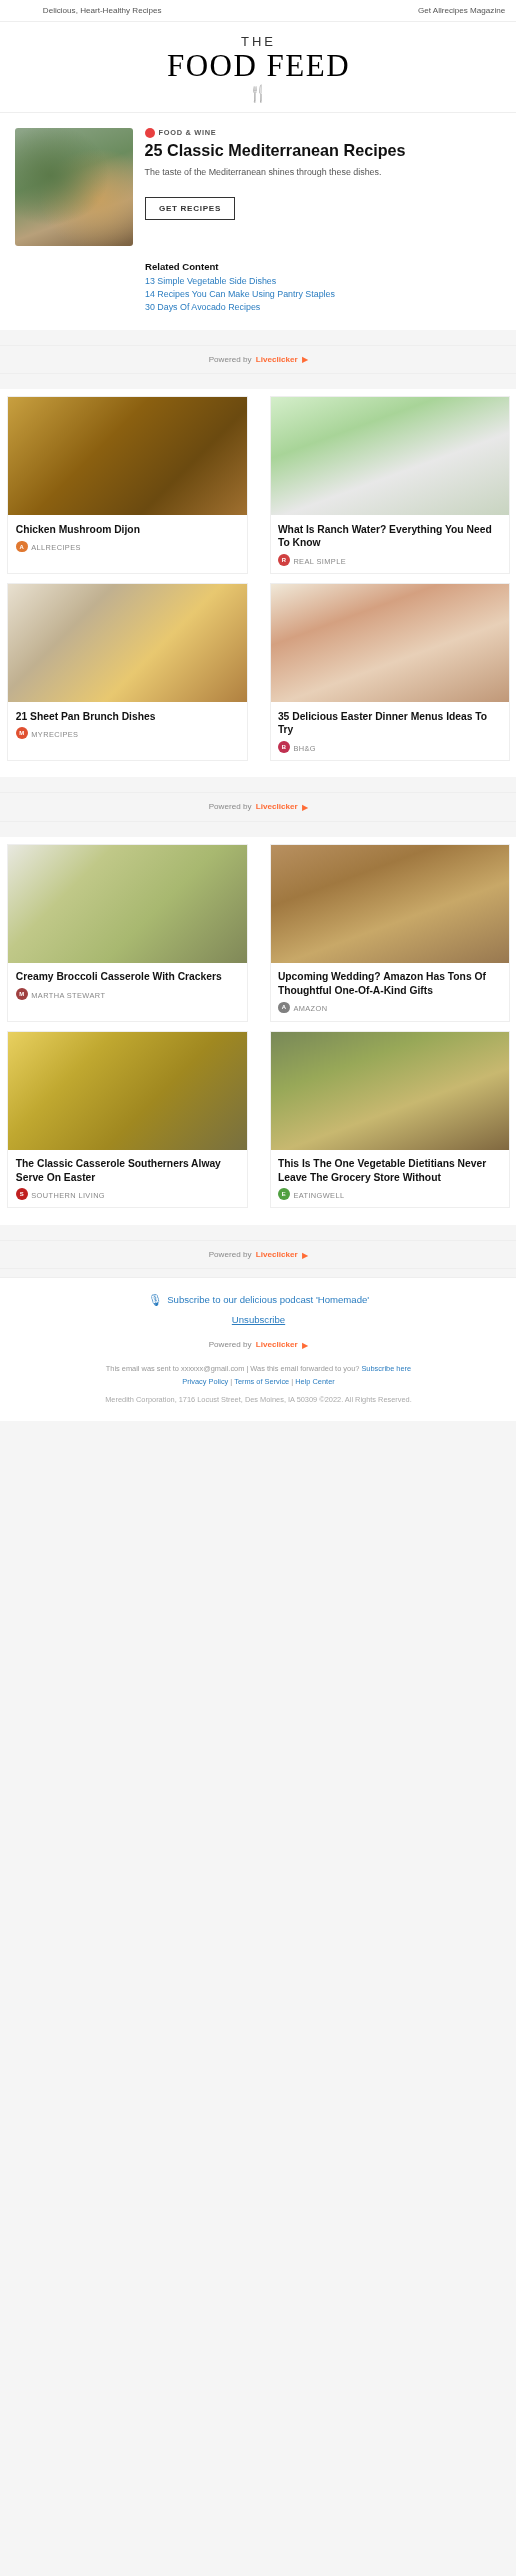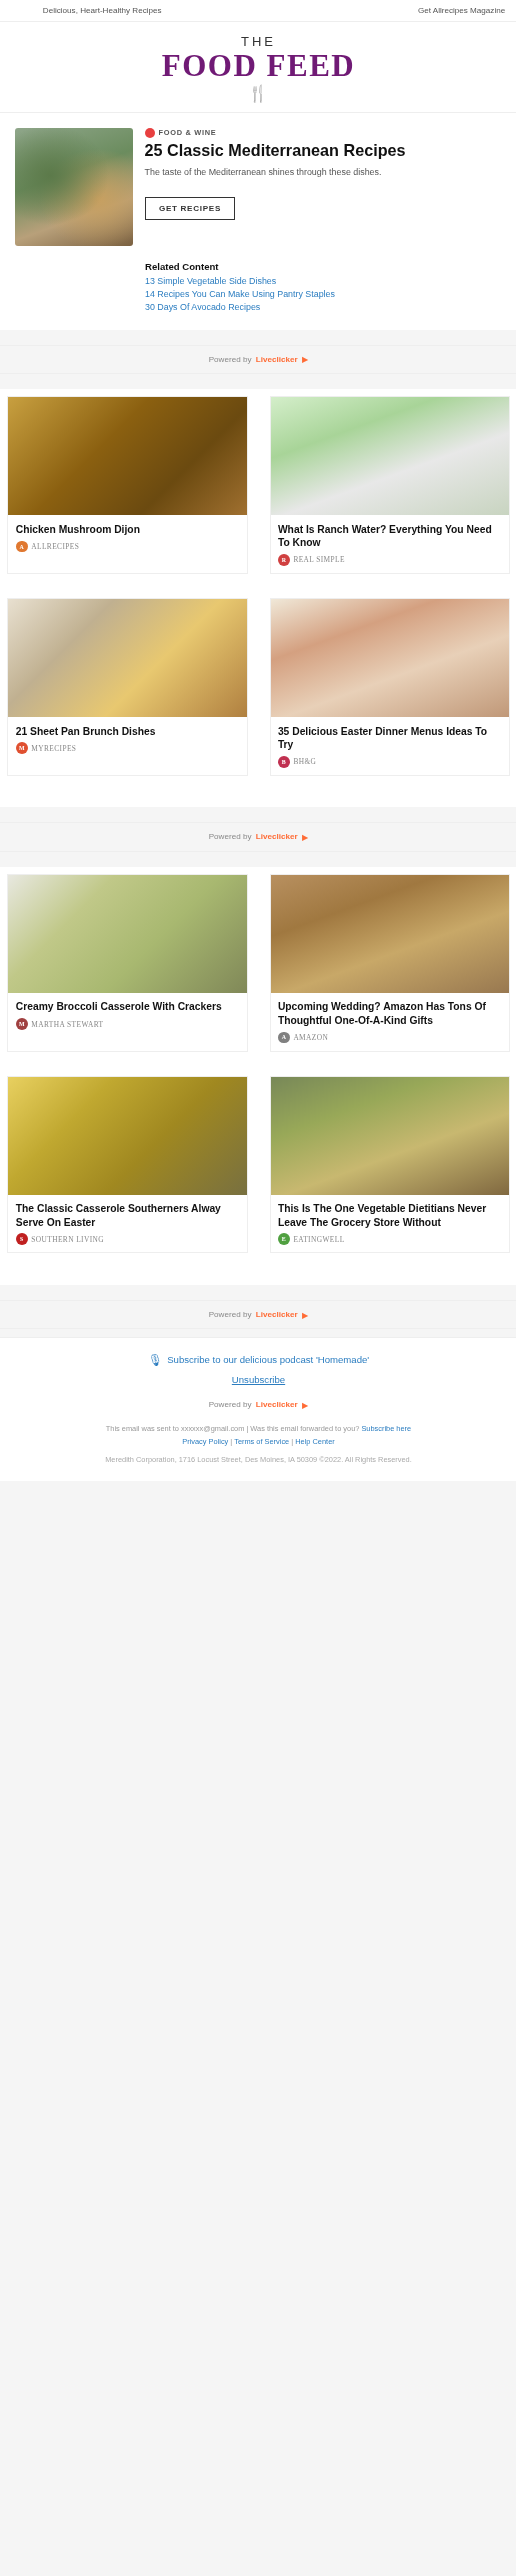--- a/index.html
+++ b/index.html
@@ -31,23 +31,23 @@
     }
     .header-the {
       font-size: 13px;
       letter-spacing: 3px;
       color: #333;
       display: block;
       margin-bottom: 1.5px;
     }
     .header-title {
       font-size: 31px;
-      font-weight: 700;
+      font-weight: 400;
       letter-spacing: 1.5px;
-      color: #701a75;
+      color: #000000;
       font-family: Georgia, serif;
       line-height: 1;
     }
     .header-icon {
       font-size: 16.2px;
       margin-top: 3px;
       display: block;
     }
 
     
@@ -171,21 +171,21 @@
 
     
     .content-section {
       background: #fff;
       padding: 7.4px 7.4px;
     }
     .grid-2 {
       display: grid;
       grid-template-columns: 1fr 1fr;
       gap: 22px;
-      margin-bottom: 24px;
+      margin-bottom: 9px;
     }
     .card {
       background: #fff;
       border: 0.7px solid #eee;
     }
     .card-img-placeholder {
       width: 100%;
       height: 118px;
       display: flex;
       align-items: center;
@@ -196,23 +196,22 @@
     }
     .card-title {
       font-size: 10.3px;
       font-weight: bold;
       color: #111;
       line-height: 1.3;
       margin-bottom: 4.4px;
     }
     .card-source {
       display: flex;
-      align-items: center;
+      align-items: flex-end;
       gap: 3.7px;
-      font-family: Liberation Serif, serif;
     }
     .source-dot {
       width: 11.8px;
       height: 11.8px;
       border-radius: 50%;
       display: inline-flex;
       align-items: center;
       justify-content: center;
       font-size: 5.9px;
       font-weight: bold;

